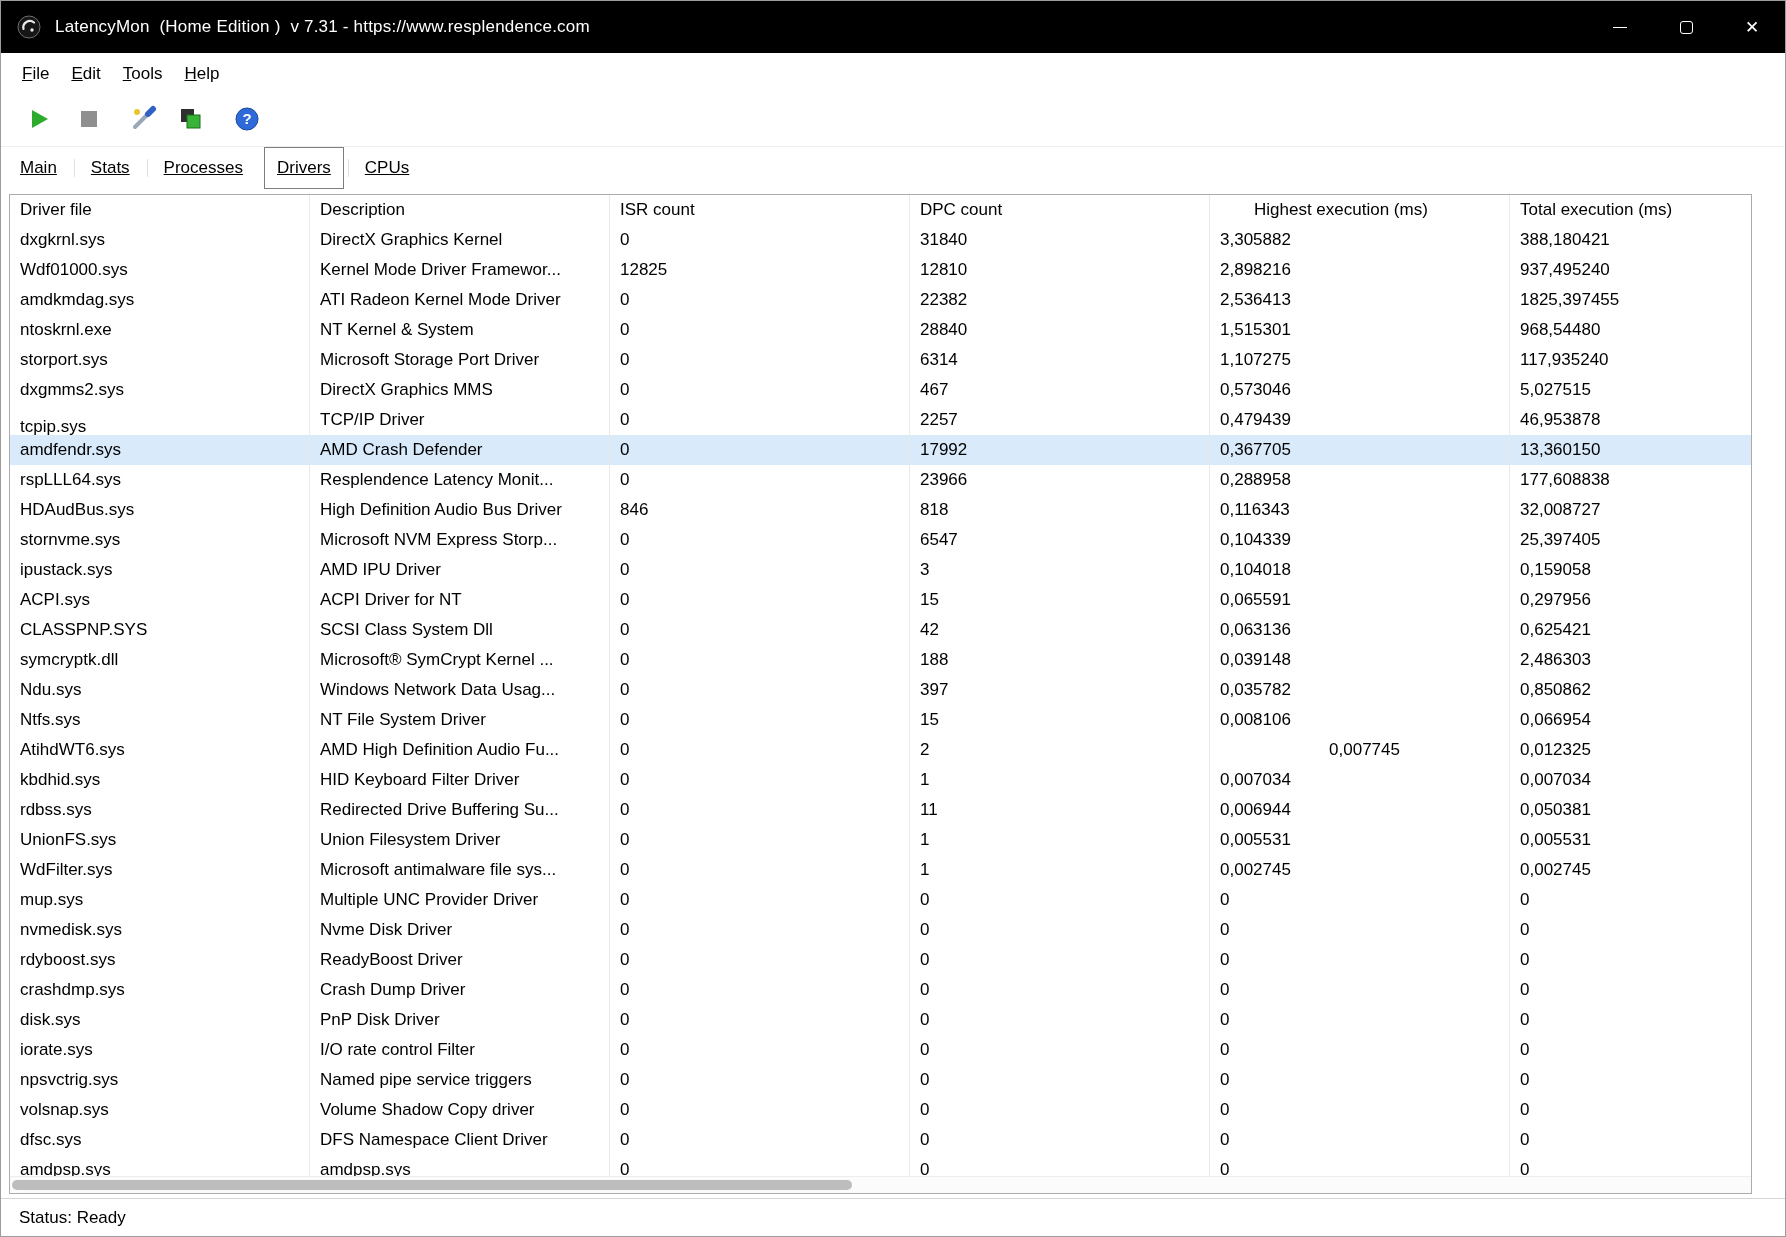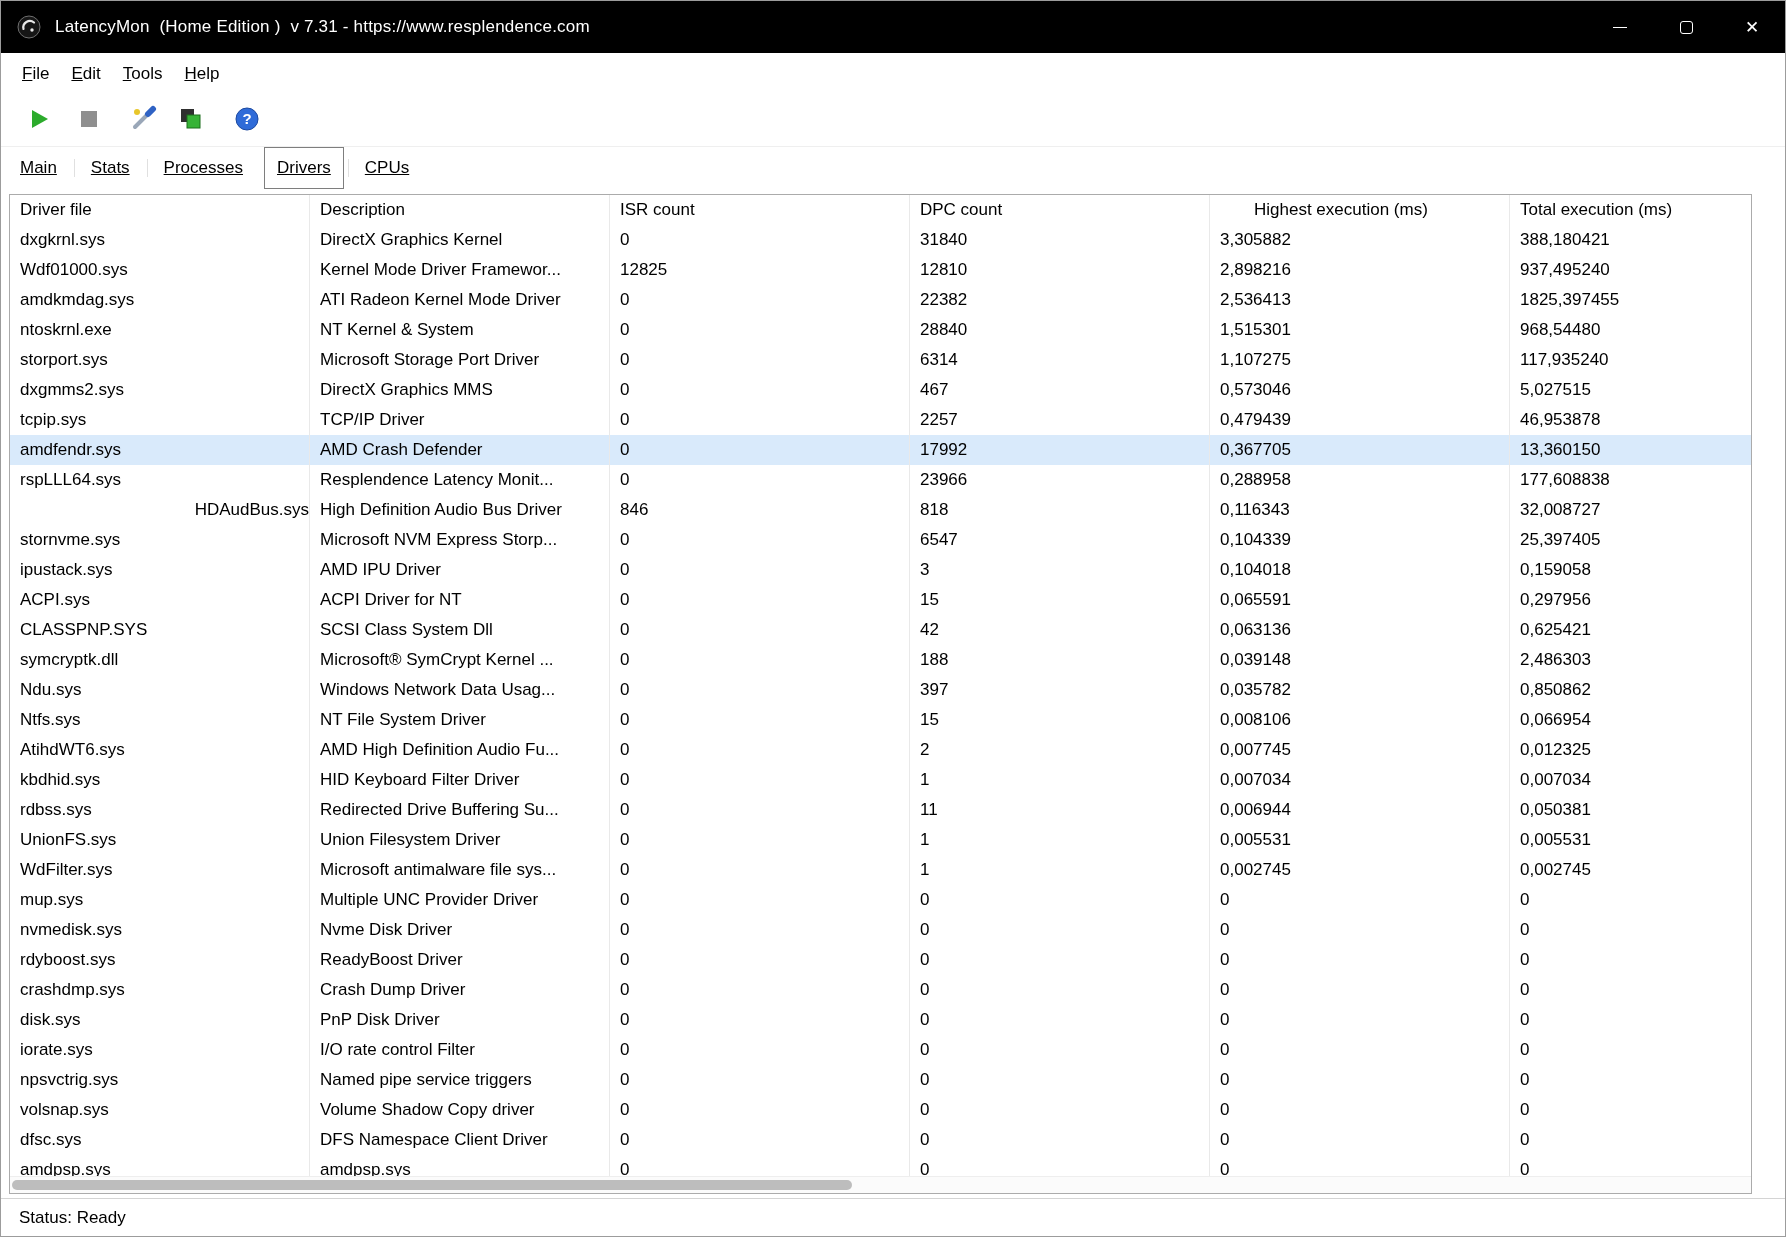--- a/index.html
+++ b/index.html
@@ -254,21 +254,21 @@
           </div>
           <div class="trow">
             <div class="tcell" style="width: 299px;">dxgmms2.sys</div>
             <div class="tcell sep" style="width: 300px;">DirectX Graphics MMS</div>
             <div class="tcell sep" style="width: 300px;">0</div>
             <div class="tcell sep" style="width: 300px;">467</div>
             <div class="tcell sep" style="width: 300px;">0,573046</div>
             <div class="tcell sep" style="width: 241px;">5,027515</div>
           </div>
           <div class="trow">
-            <div class="tcell" style="width: 299px;">tcpip.sys</div>
+            <div class="tcell" style="width: 299px; margin-top: 7px;">tcpip.sys</div>
             <div class="tcell sep" style="width: 300px;">TCP/IP Driver</div>
             <div class="tcell sep" style="width: 300px;">0</div>
             <div class="tcell sep" style="width: 300px;">2257</div>
             <div class="tcell sep" style="width: 300px;">0,479439</div>
             <div class="tcell sep" style="width: 241px;">46,953878</div>
           </div>
           <div class="trow hl">
             <div class="tcell" style="width: 299px;">amdfendr.sys</div>
             <div class="tcell sep" style="width: 300px;">AMD Crash Defender</div>
             <div class="tcell sep" style="width: 300px;">0</div>
@@ -278,21 +278,21 @@
           </div>
           <div class="trow">
             <div class="tcell" style="width: 299px;">rspLLL64.sys</div>
             <div class="tcell sep" style="width: 300px;">Resplendence Latency Monit...</div>
             <div class="tcell sep" style="width: 300px;">0</div>
             <div class="tcell sep" style="width: 300px;">23966</div>
             <div class="tcell sep" style="width: 300px;">0,288958</div>
             <div class="tcell sep" style="width: 241px;">177,608838</div>
           </div>
           <div class="trow">
-            <div class="tcell" style="width: 299px; text-align: right;">HDAudBus.sys</div>
+            <div class="tcell" style="width: 299px;">HDAudBus.sys</div>
             <div class="tcell sep" style="width: 300px;">High Definition Audio Bus Driver</div>
             <div class="tcell sep" style="width: 300px;">846</div>
             <div class="tcell sep" style="width: 300px;">818</div>
             <div class="tcell sep" style="width: 300px;">0,116343</div>
             <div class="tcell sep" style="width: 241px;">32,008727</div>
           </div>
           <div class="trow">
             <div class="tcell" style="width: 299px;">stornvme.sys</div>
             <div class="tcell sep" style="width: 300px;">Microsoft NVM Express Storp...</div>
             <div class="tcell sep" style="width: 300px;">0</div>
@@ -346,21 +346,21 @@
             <div class="tcell sep" style="width: 300px;">0</div>
             <div class="tcell sep" style="width: 300px;">15</div>
             <div class="tcell sep" style="width: 300px;">0,008106</div>
             <div class="tcell sep" style="width: 241px;">0,066954</div>
           </div>
           <div class="trow">
             <div class="tcell" style="width: 299px;">AtihdWT6.sys</div>
             <div class="tcell sep" style="width: 300px;">AMD High Definition Audio Fu...</div>
             <div class="tcell sep" style="width: 300px;">0</div>
             <div class="tcell sep" style="width: 300px;">2</div>
-            <div class="tcell sep" style="width: 300px;">0,007745</div>
+            <div class="tcell sep" style="width: 300px; text-align: center;">0,007745</div>
             <div class="tcell sep" style="width: 241px;">0,012325</div>
           </div>
           <div class="trow">
             <div class="tcell" style="width: 299px;">kbdhid.sys</div>
             <div class="tcell sep" style="width: 300px;">HID Keyboard Filter Driver</div>
             <div class="tcell sep" style="width: 300px;">0</div>
             <div class="tcell sep" style="width: 300px;">1</div>
             <div class="tcell sep" style="width: 300px;">0,007034</div>
             <div class="tcell sep" style="width: 241px;">0,007034</div>
           </div>

